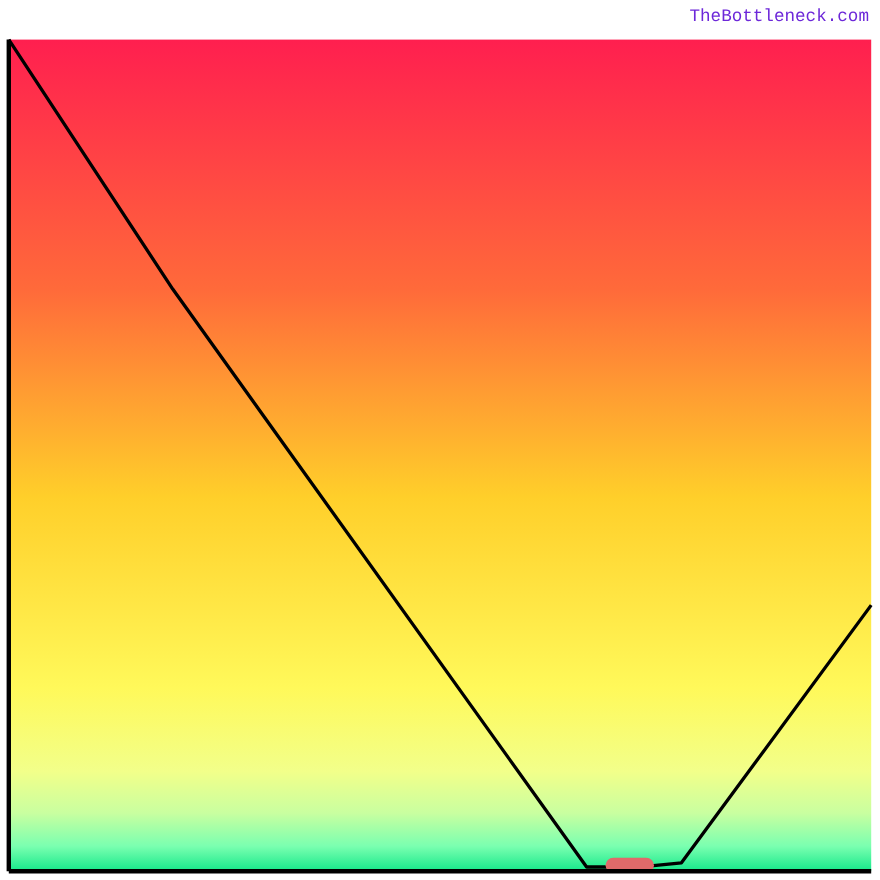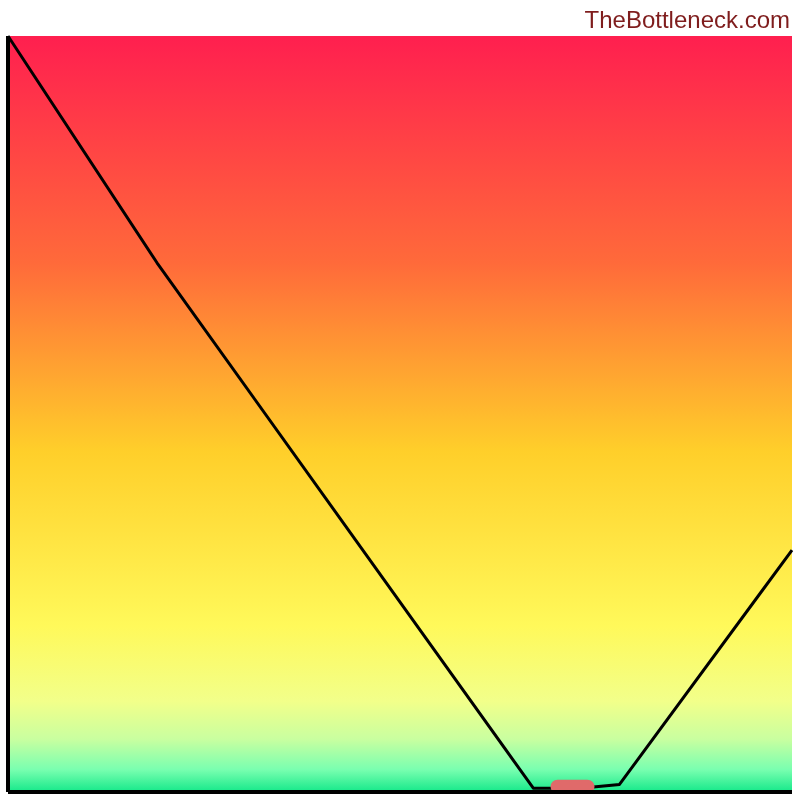--- a/index.html
+++ b/index.html
@@ -11,23 +11,23 @@
   }
   .container {
     width: 800px;
     height: 800px;
     position: relative;
   }
   .attribution {
     position: absolute;
     top: 6px;
     right: 10px;
-    font-family: Liberation Sans, sans-serif;
-    font-size: 24px;
-    color: #7f1d1d;
+    font-family: Liberation Mono, monospace;
+    font-size: 16px;
+    color: #6d28d9;
     font-weight: 500;
   }
   svg.chart {
     display: block;
     position: absolute;
     top: 0;
     left: 0;
   }
 </style>
 </head>

